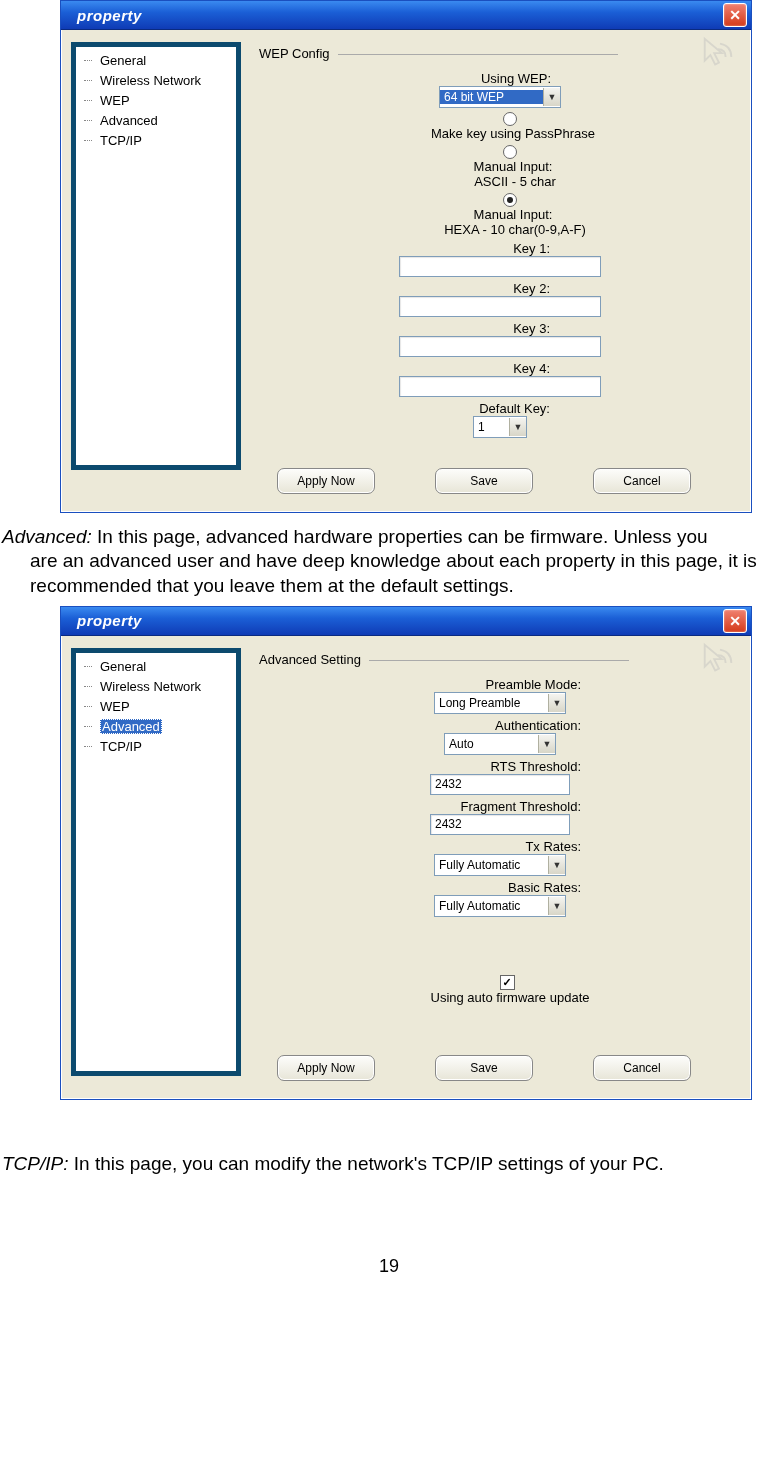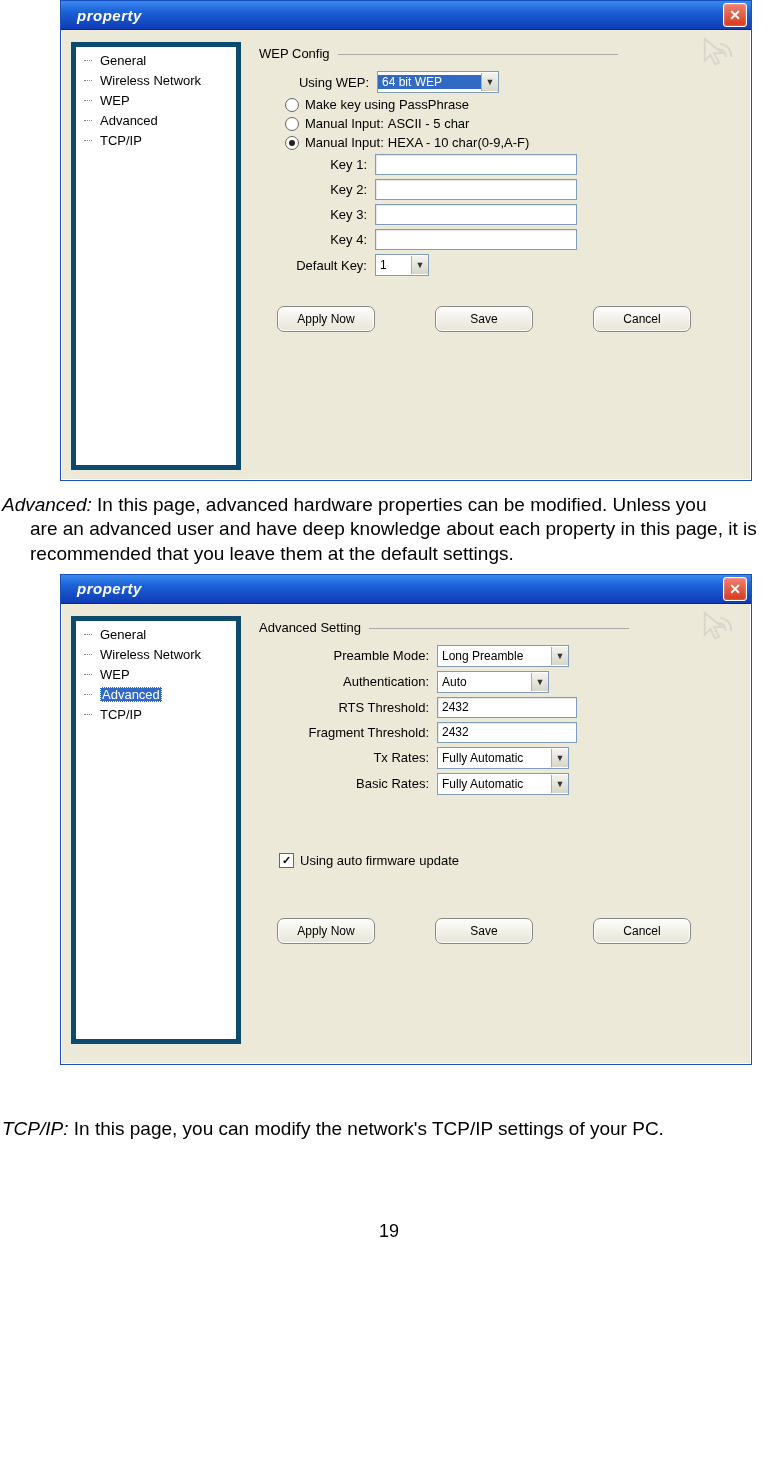--- a/index.html
+++ b/index.html
@@ -111,20 +111,21 @@
     display: inline-block;
     vertical-align: middle;
     border-top: 1px solid #aaa;
     width: 280px;
     margin-left: 8px;
   }
   .row {
     display: flex;
     align-items: center;
     margin: 4px 0;
+    flex-direction: column;
   }
   .row .lbl {
     width: 150px;
     text-align: right;
     padding-right: 8px;
   }
   .row.indent1 .lbl { width: 110px; }
   .select {
     display: inline-flex;
     align-items: center;
@@ -317,21 +318,21 @@
             </div>
           <div class="btn">
               <span>Cancel</span>
             </div>
         </div>
       </div>
     </div>
   </div>
 
   <div class="para">
-    <span class="term">Advanced:</span><span> In this page, advanced hardware properties can be modified. Unless you </span>
+    <span class="term">Advanced:</span><span> In this page, advanced hardware properties can be firmware. Unless you </span>
     <span class="indent-body">are an advanced user and have deep knowledge about each property in this page, it is recommended that you leave them at the default settings.</span>
   </div>
 
   <div class="win">
     <div class="titlebar">
       <span class="title">property</span>
       <div class="closebtn">✕</div>
     </div>
     <div class="winbody" style="min-height:440px">
       <div class="cursor-icon">

